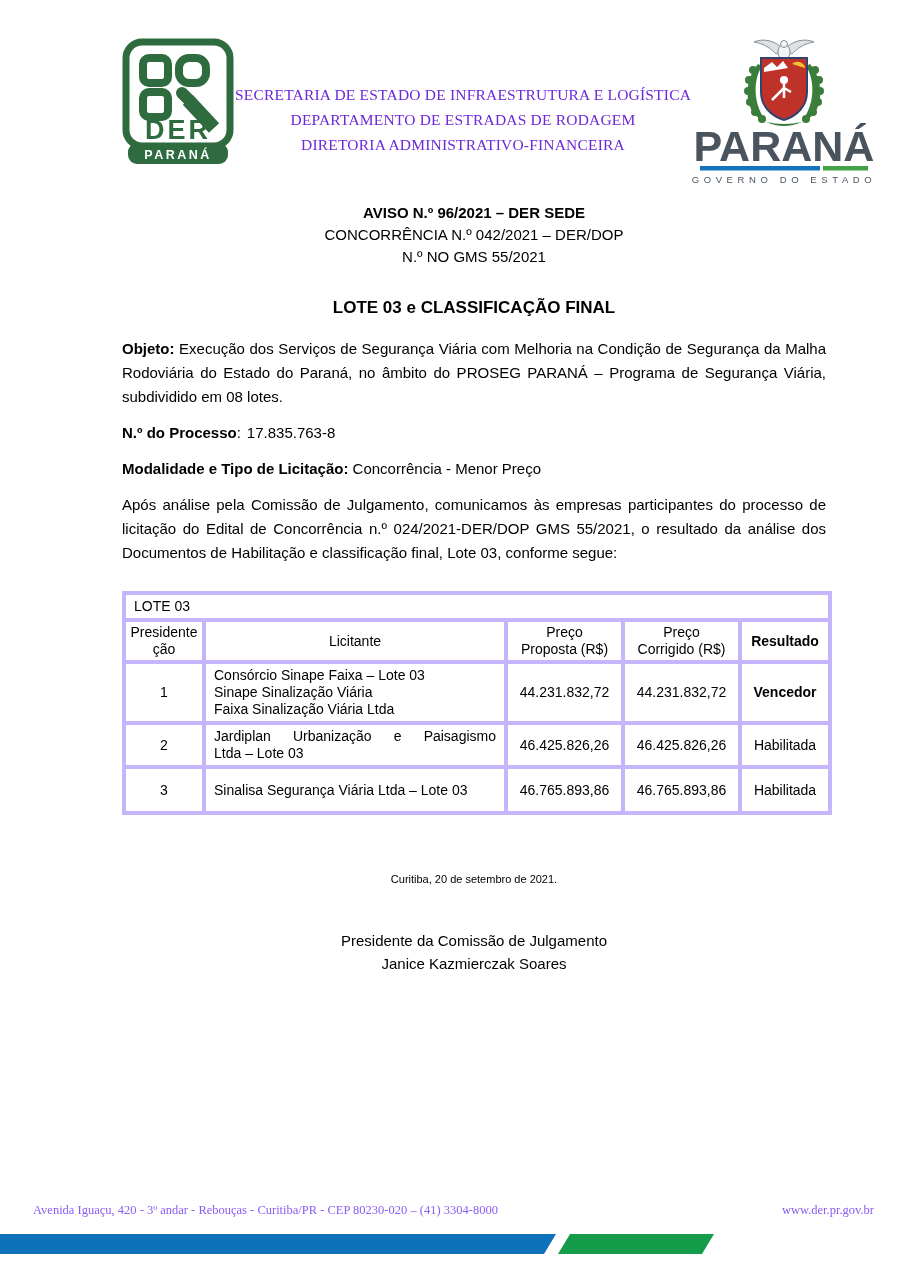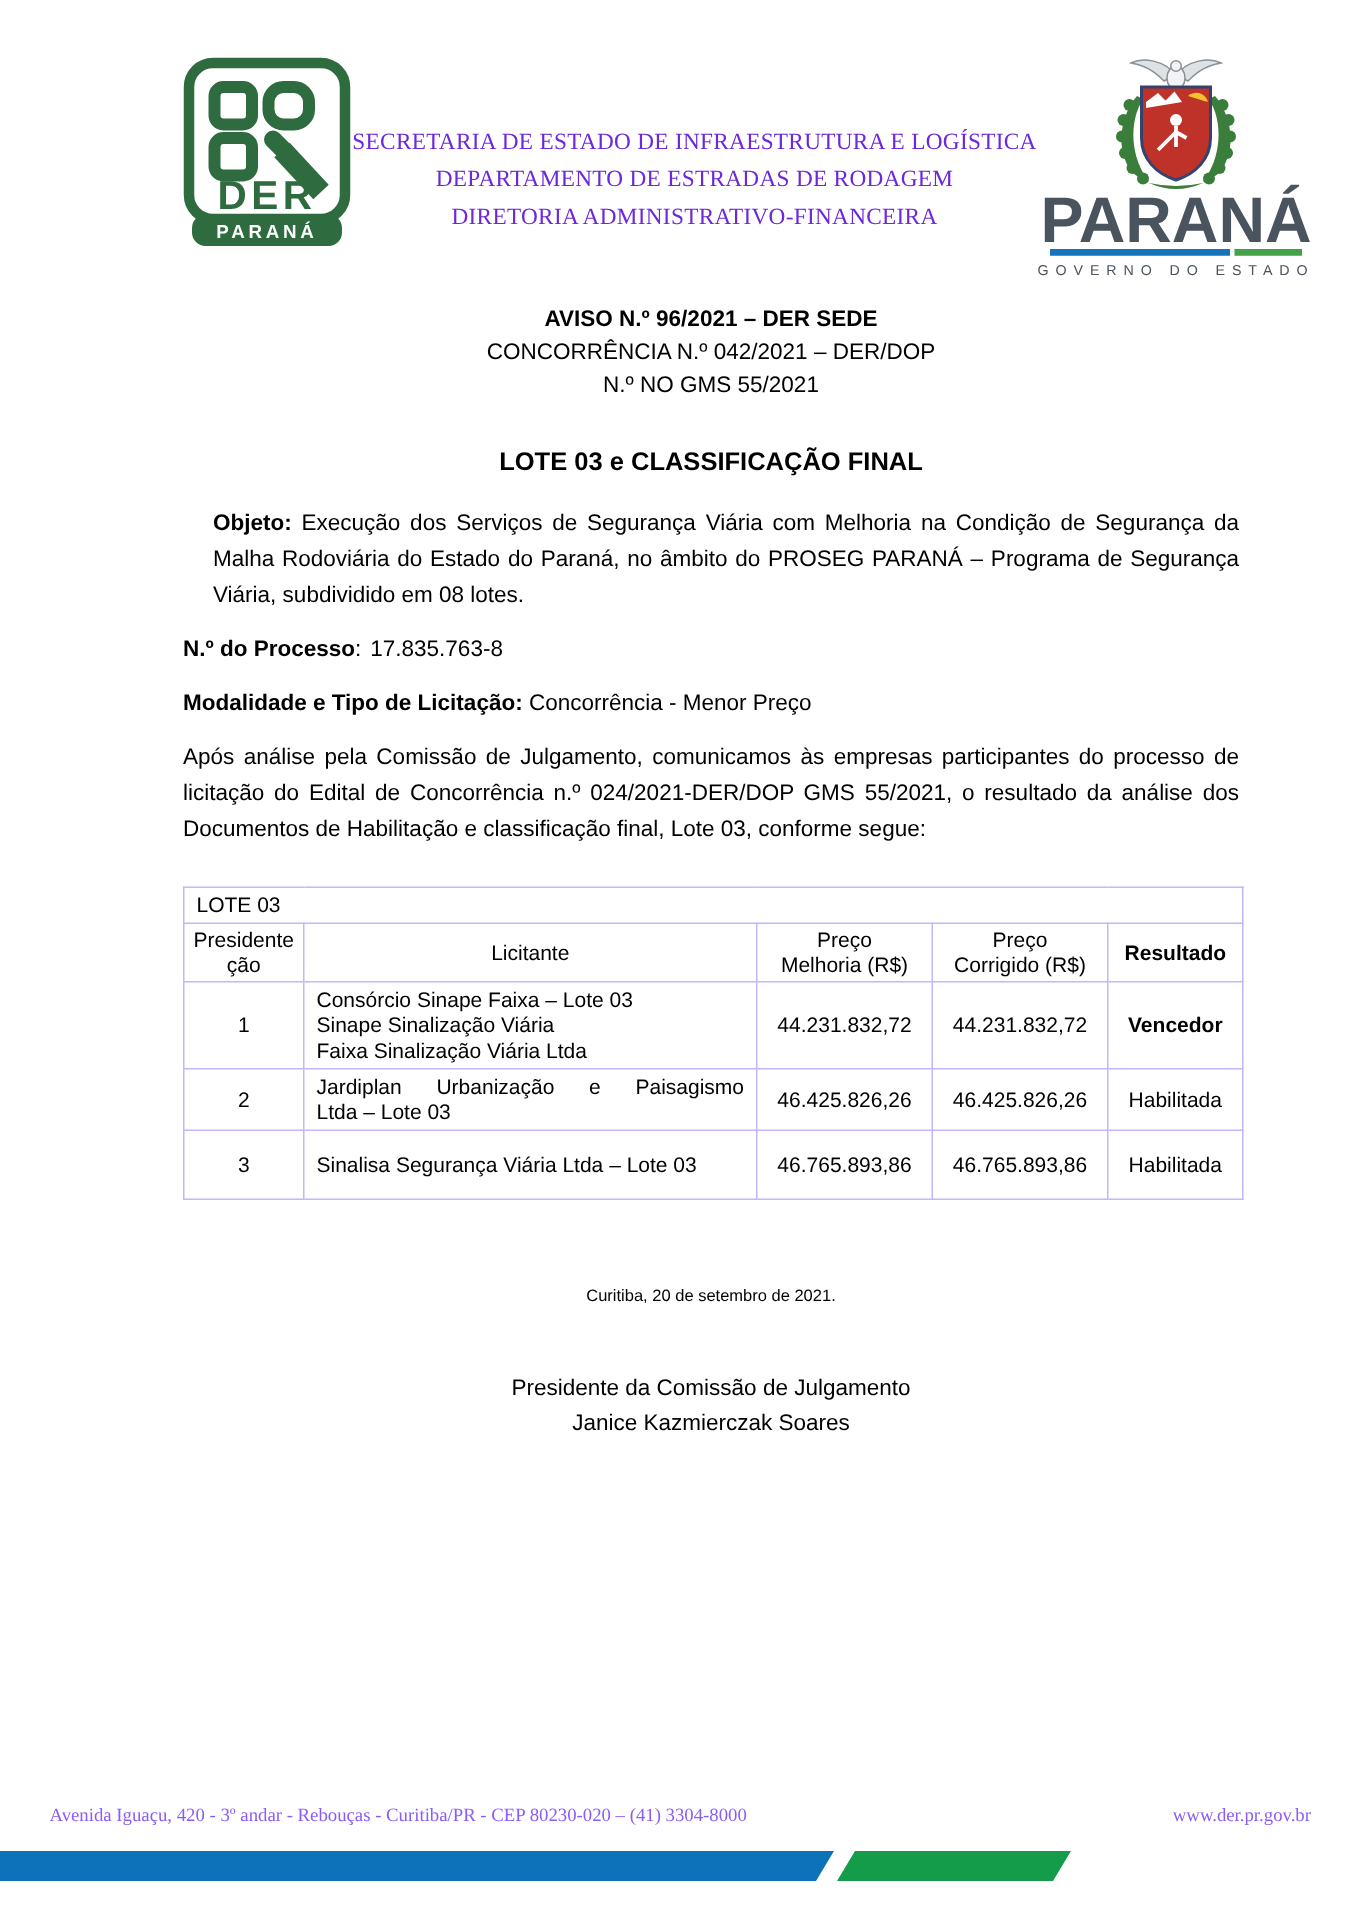--- a/index.html
+++ b/index.html
@@ -21,29 +21,29 @@
   }
   .parana-logo { width:184px; height:152px; flex:0 0 auto; margin-top:-4px; }
 
   
   .notice { margin-top:16px; text-align:center; font-size:15px; line-height:22px; }
   .notice .b { font-weight:bold; }
   .main-title { margin-top:26px; text-align:center; font-size:17px; font-weight:bold; line-height:27px; }
 
   
   .para { text-align:justify; font-size:15px; line-height:24px; }
-  .mt-objeto { margin-top:16px;margin-left:20px; }
+  .mt-objeto { margin-top:16px; }
   .line-field { margin-top:12px; font-size:15px; line-height:24px; }
   .line-field .lbl { font-weight:bold; }
   .gap-sp { display:inline-block; width:6px; }
 
   
   table.result { border-collapse:collapse; width:706px; margin-top:26px; table-layout:fixed;
                  font-size:14px; line-height:17px; }
-  table.result td, table.result th { border:1px solid #c4b5fd; vertical-align:middle; padding:3px 8px; }
+  table.result td, table.result th { border:4px solid #c4b5fd; vertical-align:middle; padding:3px 8px; }
   td.lote-cell { height:22px; text-align:left; padding-left:8px; }
   tr.head th { font-weight:normal; text-align:center; height:33px; padding:2px 4px; }
   tr.head th.bold { font-weight:bold; }
   td.rank { text-align:center; }
   td.price { text-align:center; }
   td.result-cell { text-align:center; }
   td.result-cell.bold { font-weight:bold; }
   td.lic { text-align:left; }
   .jline { text-align:justify; text-align-last:justify; }
   tr.r1 { height:55px; } tr.r2 { height:41px; } tr.r3 { height:46px; }
@@ -165,21 +165,21 @@
           <td class="lote-cell" colspan="5">LOTE 03</td>
         </tr>
         <tr class="head">
           <th>
             <div>Presidente</div>
             <div>ção</div>
           </th>
           <th>Licitante</th>
           <th>
             <div>Preço</div>
-            <div>Melhoria (R$)</div>
+            <div>Proposta (R$)</div>
           </th>
           <th>
             <div>Preço</div>
             <div>Corrigido (R$)</div>
           </th>
           <th class="bold">Resultado</th>
         </tr>
 
         <tr class="r1">
           <td class="rank">1</td>

